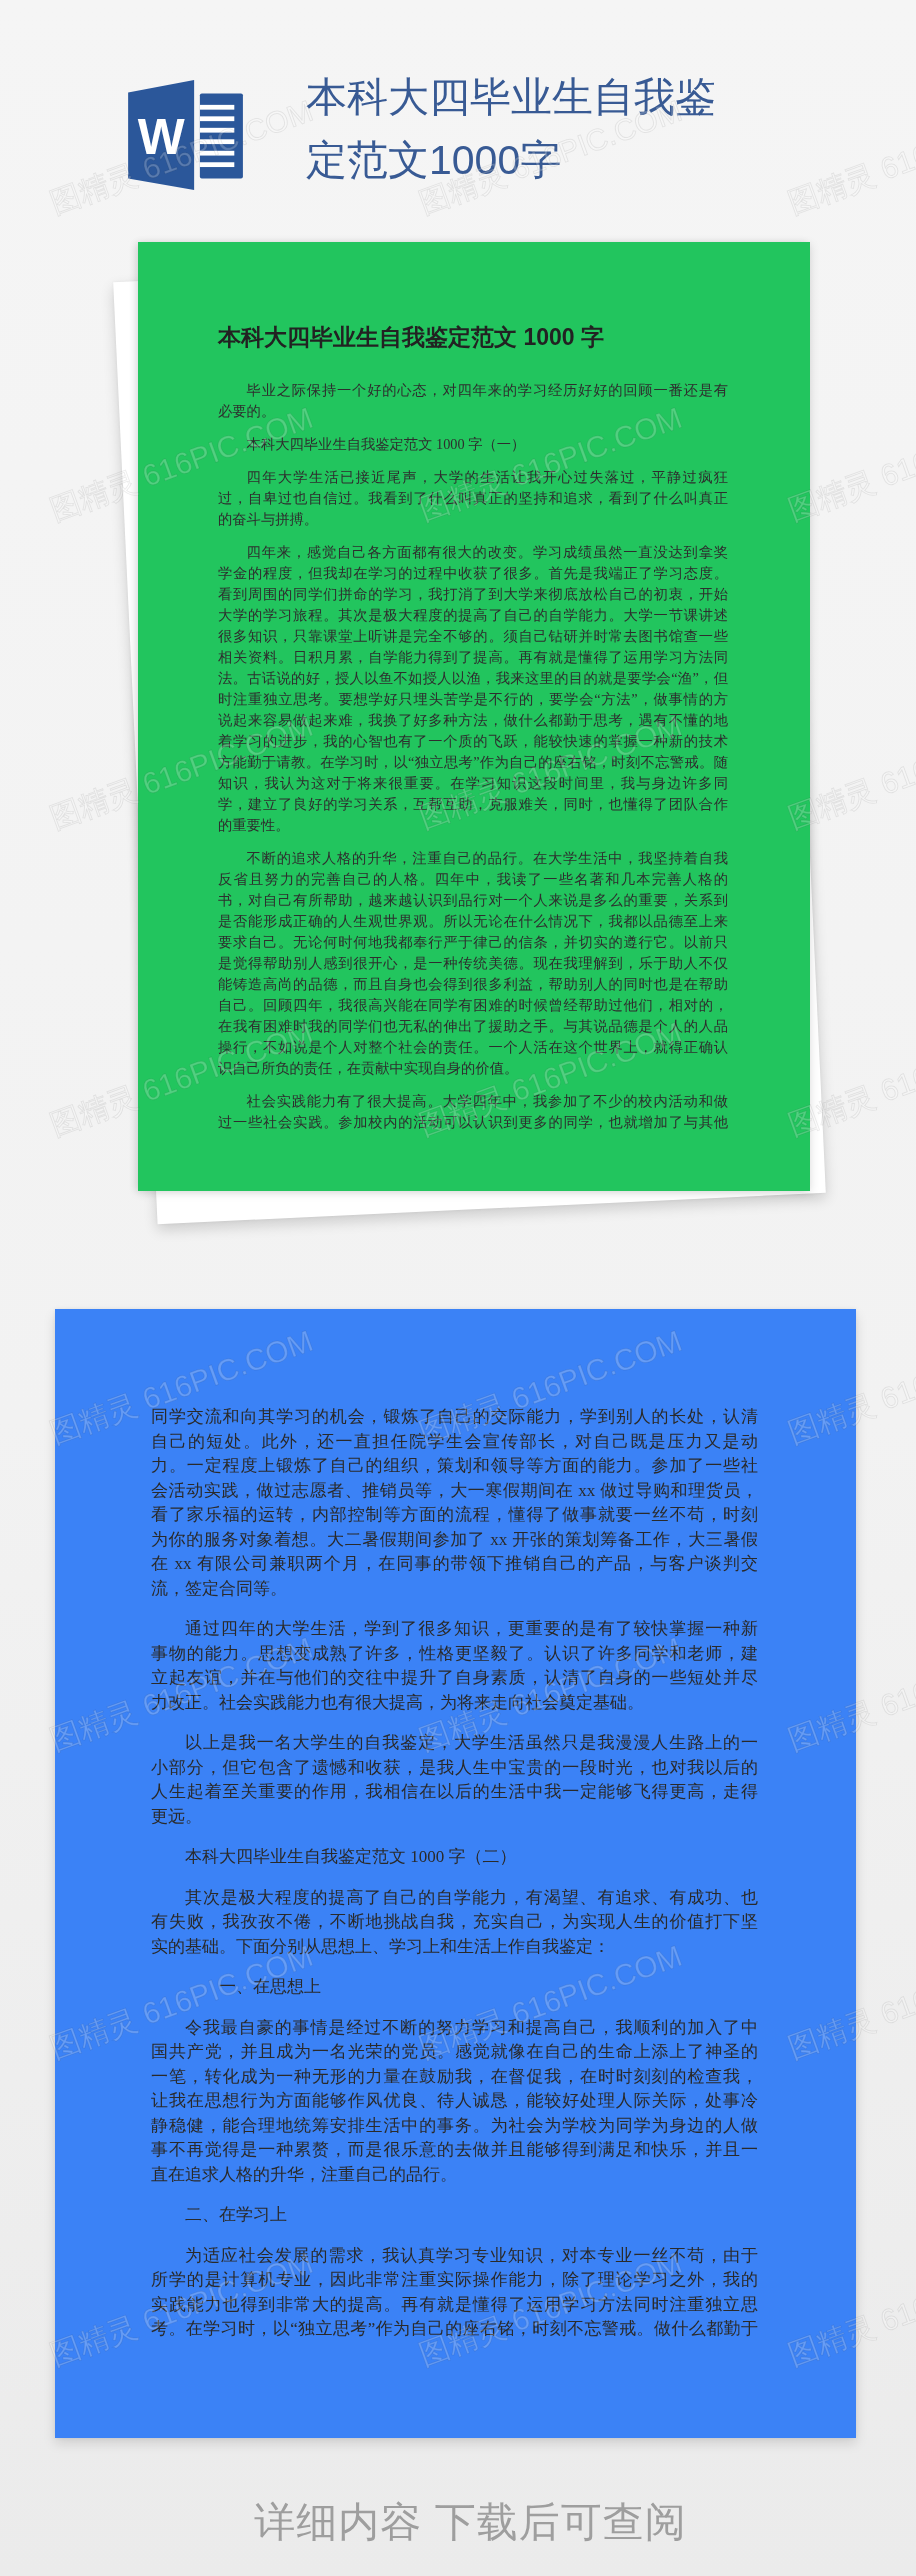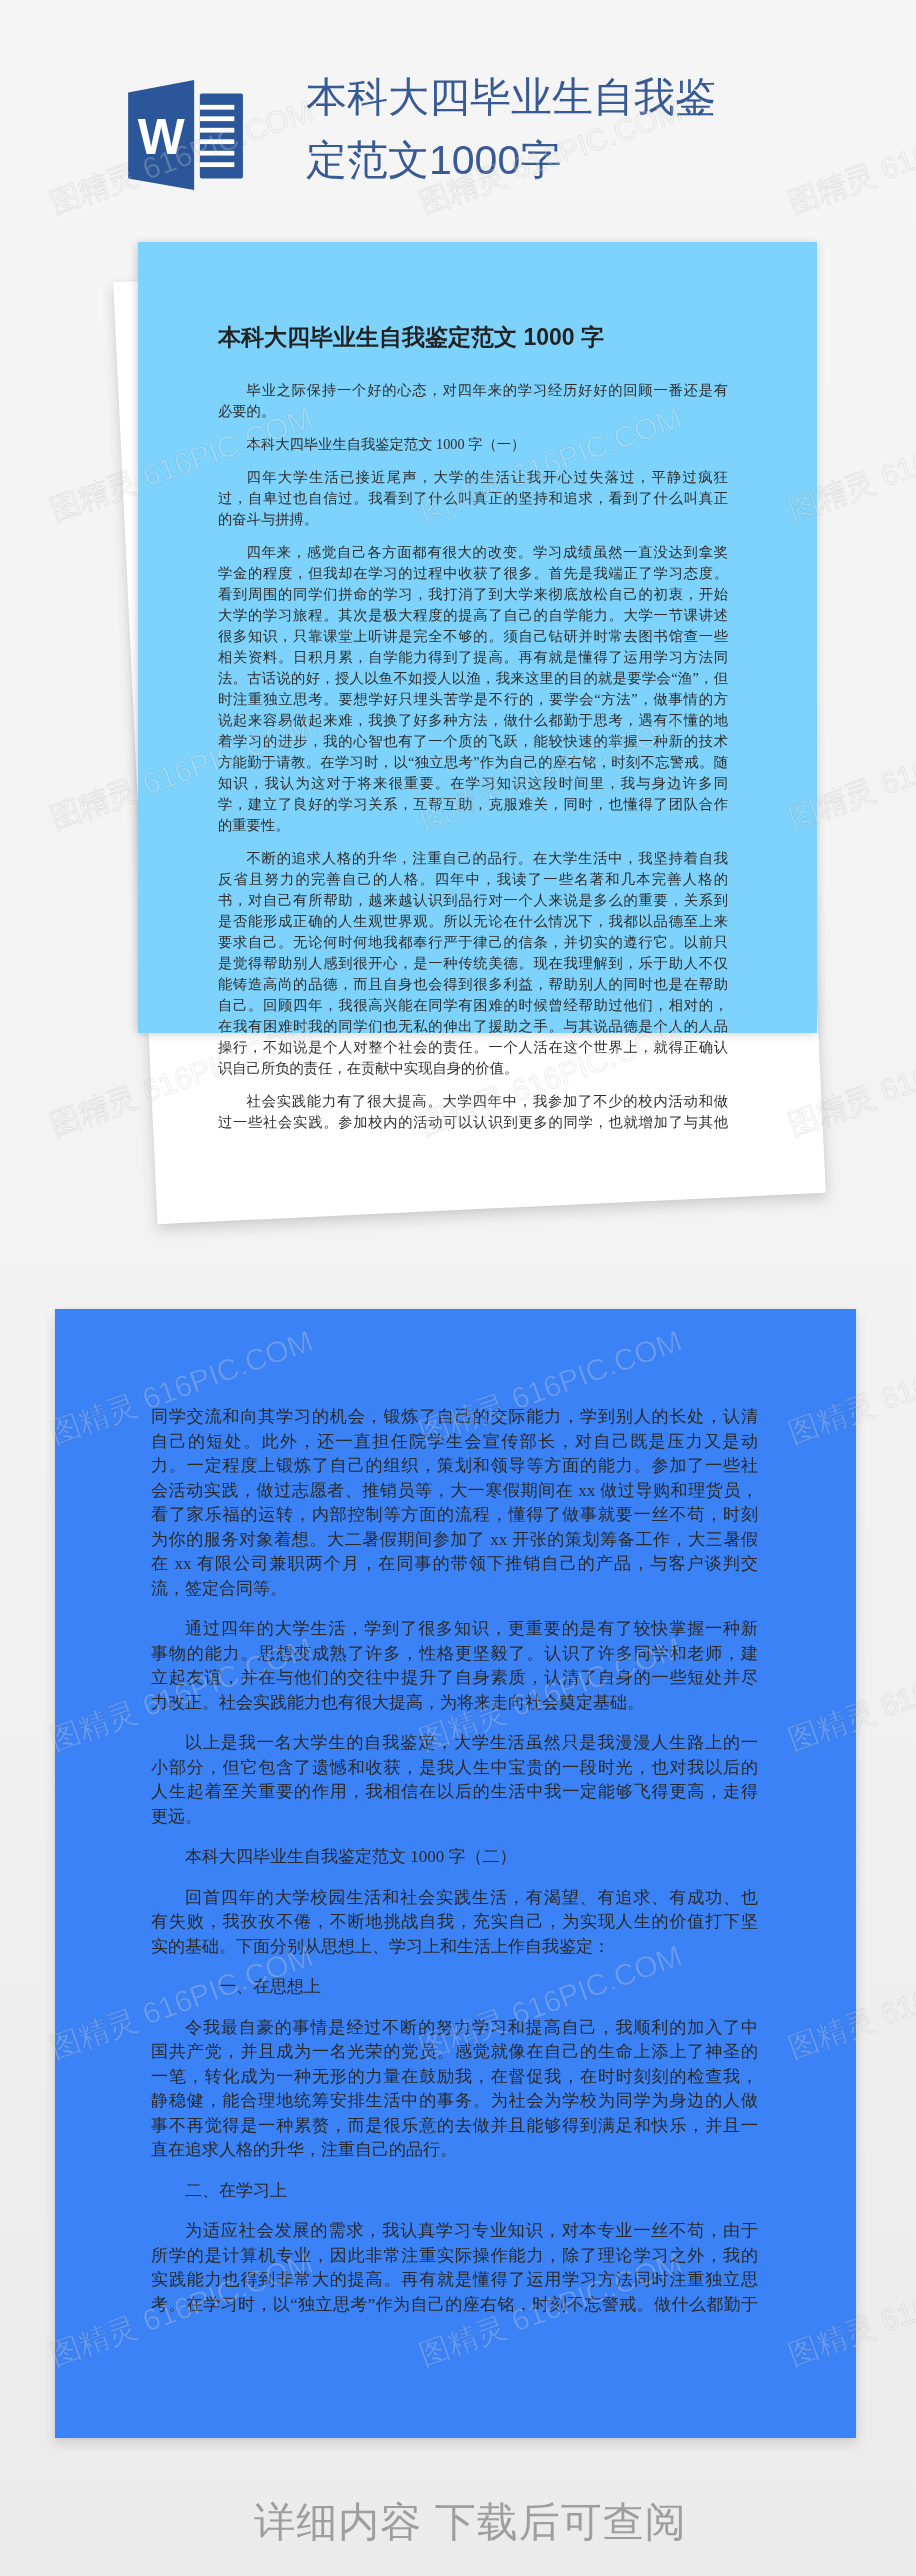--- a/index.html
+++ b/index.html
@@ -20,23 +20,22 @@
   }
   .hdr-title div { height: 63px; }
 
   
   .sheet-back {
     left: 135px; top: 266px; width: 669px; height: 943px; background: #fff;
     transform: rotate(-2.7deg); transform-origin: 50% 50%;
     box-shadow: 0 5.7px 13.4px rgba(0,0,0,0.16), 0 0 2.9px rgba(0,0,0,0.06);
   }
   .page1 {
-    left: 138px; top: 242px; width: 672px; height: 791px; background: #7dd3fc;
+    left: 138px; top: 242px; width: 672px; height: 949px; background: #22c55e;
     box-shadow: 0 1.9px 9.6px rgba(0,0,0,0.14), -2.9px 0 7.6px rgba(0,0,0,0.06);
-    padding-left: 7px;
   }
   .page2 {
     left: 55px; top: 1309px; width: 801px; height: 1129px; background: #3b82f6;
     box-shadow: 0 5.7px 11.5px rgba(0,0,0,0.13), 0 0 3.8px rgba(0,0,0,0.06);
   }
   .p1-title {
     left: 80px; top: 81px; height: 29px; line-height: 29px;
     font-family: "Liberation Sans", "DejaVu Sans", sans-serif;
     font-size: 23px; font-weight: 700; color: #222; white-space: nowrap;
   }
@@ -168,31 +167,32 @@
     <div class="para">
       <div class="ln first">以上是我一名大学生的自我鉴定，大学生活虽然只是我漫漫人生路上的一</div>
       <div class="ln">小部分，但它包含了遗憾和收获，是我人生中宝贵的一段时光，也对我以后的</div>
       <div class="ln">人生起着至关重要的作用，我相信在以后的生活中我一定能够飞得更高，走得</div>
       <div class="ln end">更远。</div>
     </div>
     <div class="para">
       <div class="ln first end">本科大四毕业生自我鉴定范文 1000 字（二）</div>
     </div>
     <div class="para">
-      <div class="ln first">回首四年的大学校园生活和社会实践生活，有渴望、有追求、有成功、也</div>
+      <div class="ln first">其次是极大程度的提高了自己的自学能力，有渴望、有追求、有成功、也</div>
       <div class="ln">有失败，我孜孜不倦，不断地挑战自我，充实自己，为实现人生的价值打下坚</div>
       <div class="ln end">实的基础。下面分别从思想上、学习上和生活上作自我鉴定：</div>
     </div>
     <div class="para">
       <div class="ln ind4 end">一、在思想上</div>
     </div>
     <div class="para">
       <div class="ln first">令我最自豪的事情是经过不断的努力学习和提高自己，我顺利的加入了中</div>
       <div class="ln">国共产党，并且成为一名光荣的党员。感觉就像在自己的生命上添上了神圣的</div>
       <div class="ln">一笔，转化成为一种无形的力量在鼓励我，在督促我，在时时刻刻的检查我，</div>
+      <div class="ln">让我在思想行为方面能够作风优良、待人诚恳，能较好处理人际关际，处事冷</div>
       <div class="ln">静稳健，能合理地统筹安排生活中的事务。为社会为学校为同学为身边的人做</div>
       <div class="ln">事不再觉得是一种累赘，而是很乐意的去做并且能够得到满足和快乐，并且一</div>
       <div class="ln end">直在追求人格的升华，注重自己的品行。</div>
     </div>
     <div class="para">
       <div class="ln first end">二、在学习上</div>
     </div>
     <div class="para">
       <div class="ln first">为适应社会发展的需求，我认真学习专业知识，对本专业一丝不苟，由于</div>
       <div class="ln">所学的是计算机专业，因此非常注重实际操作能力，除了理论学习之外，我的</div>

